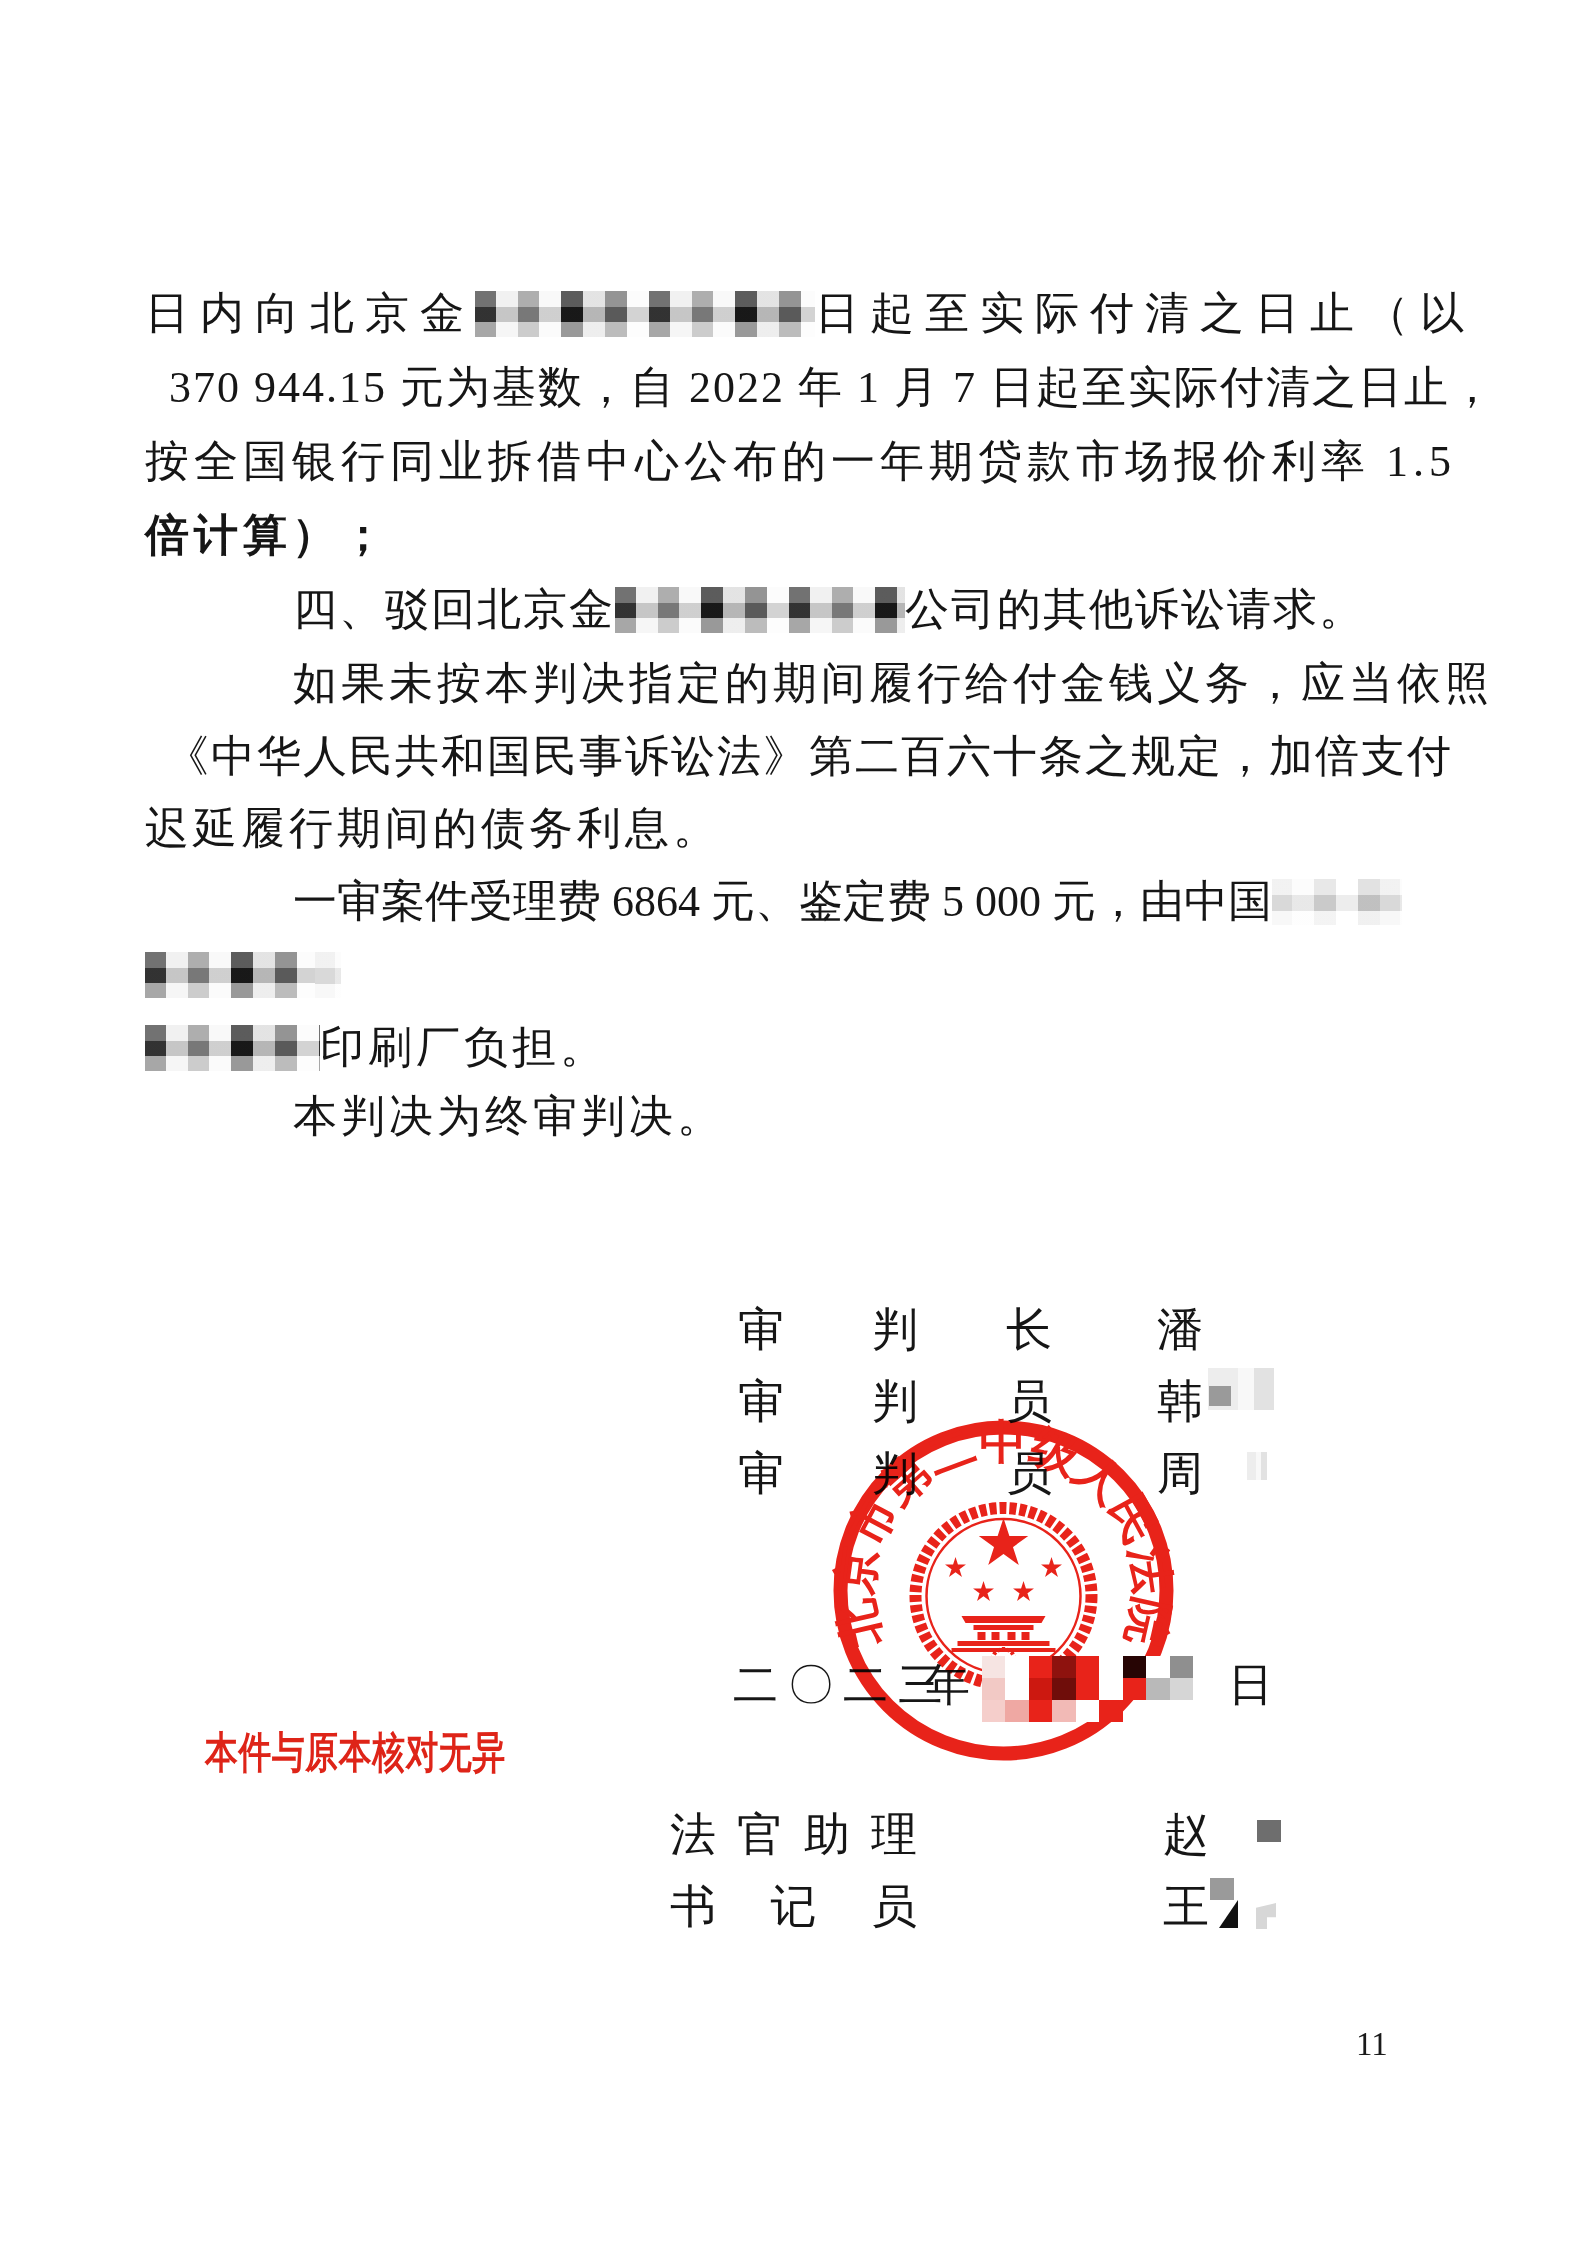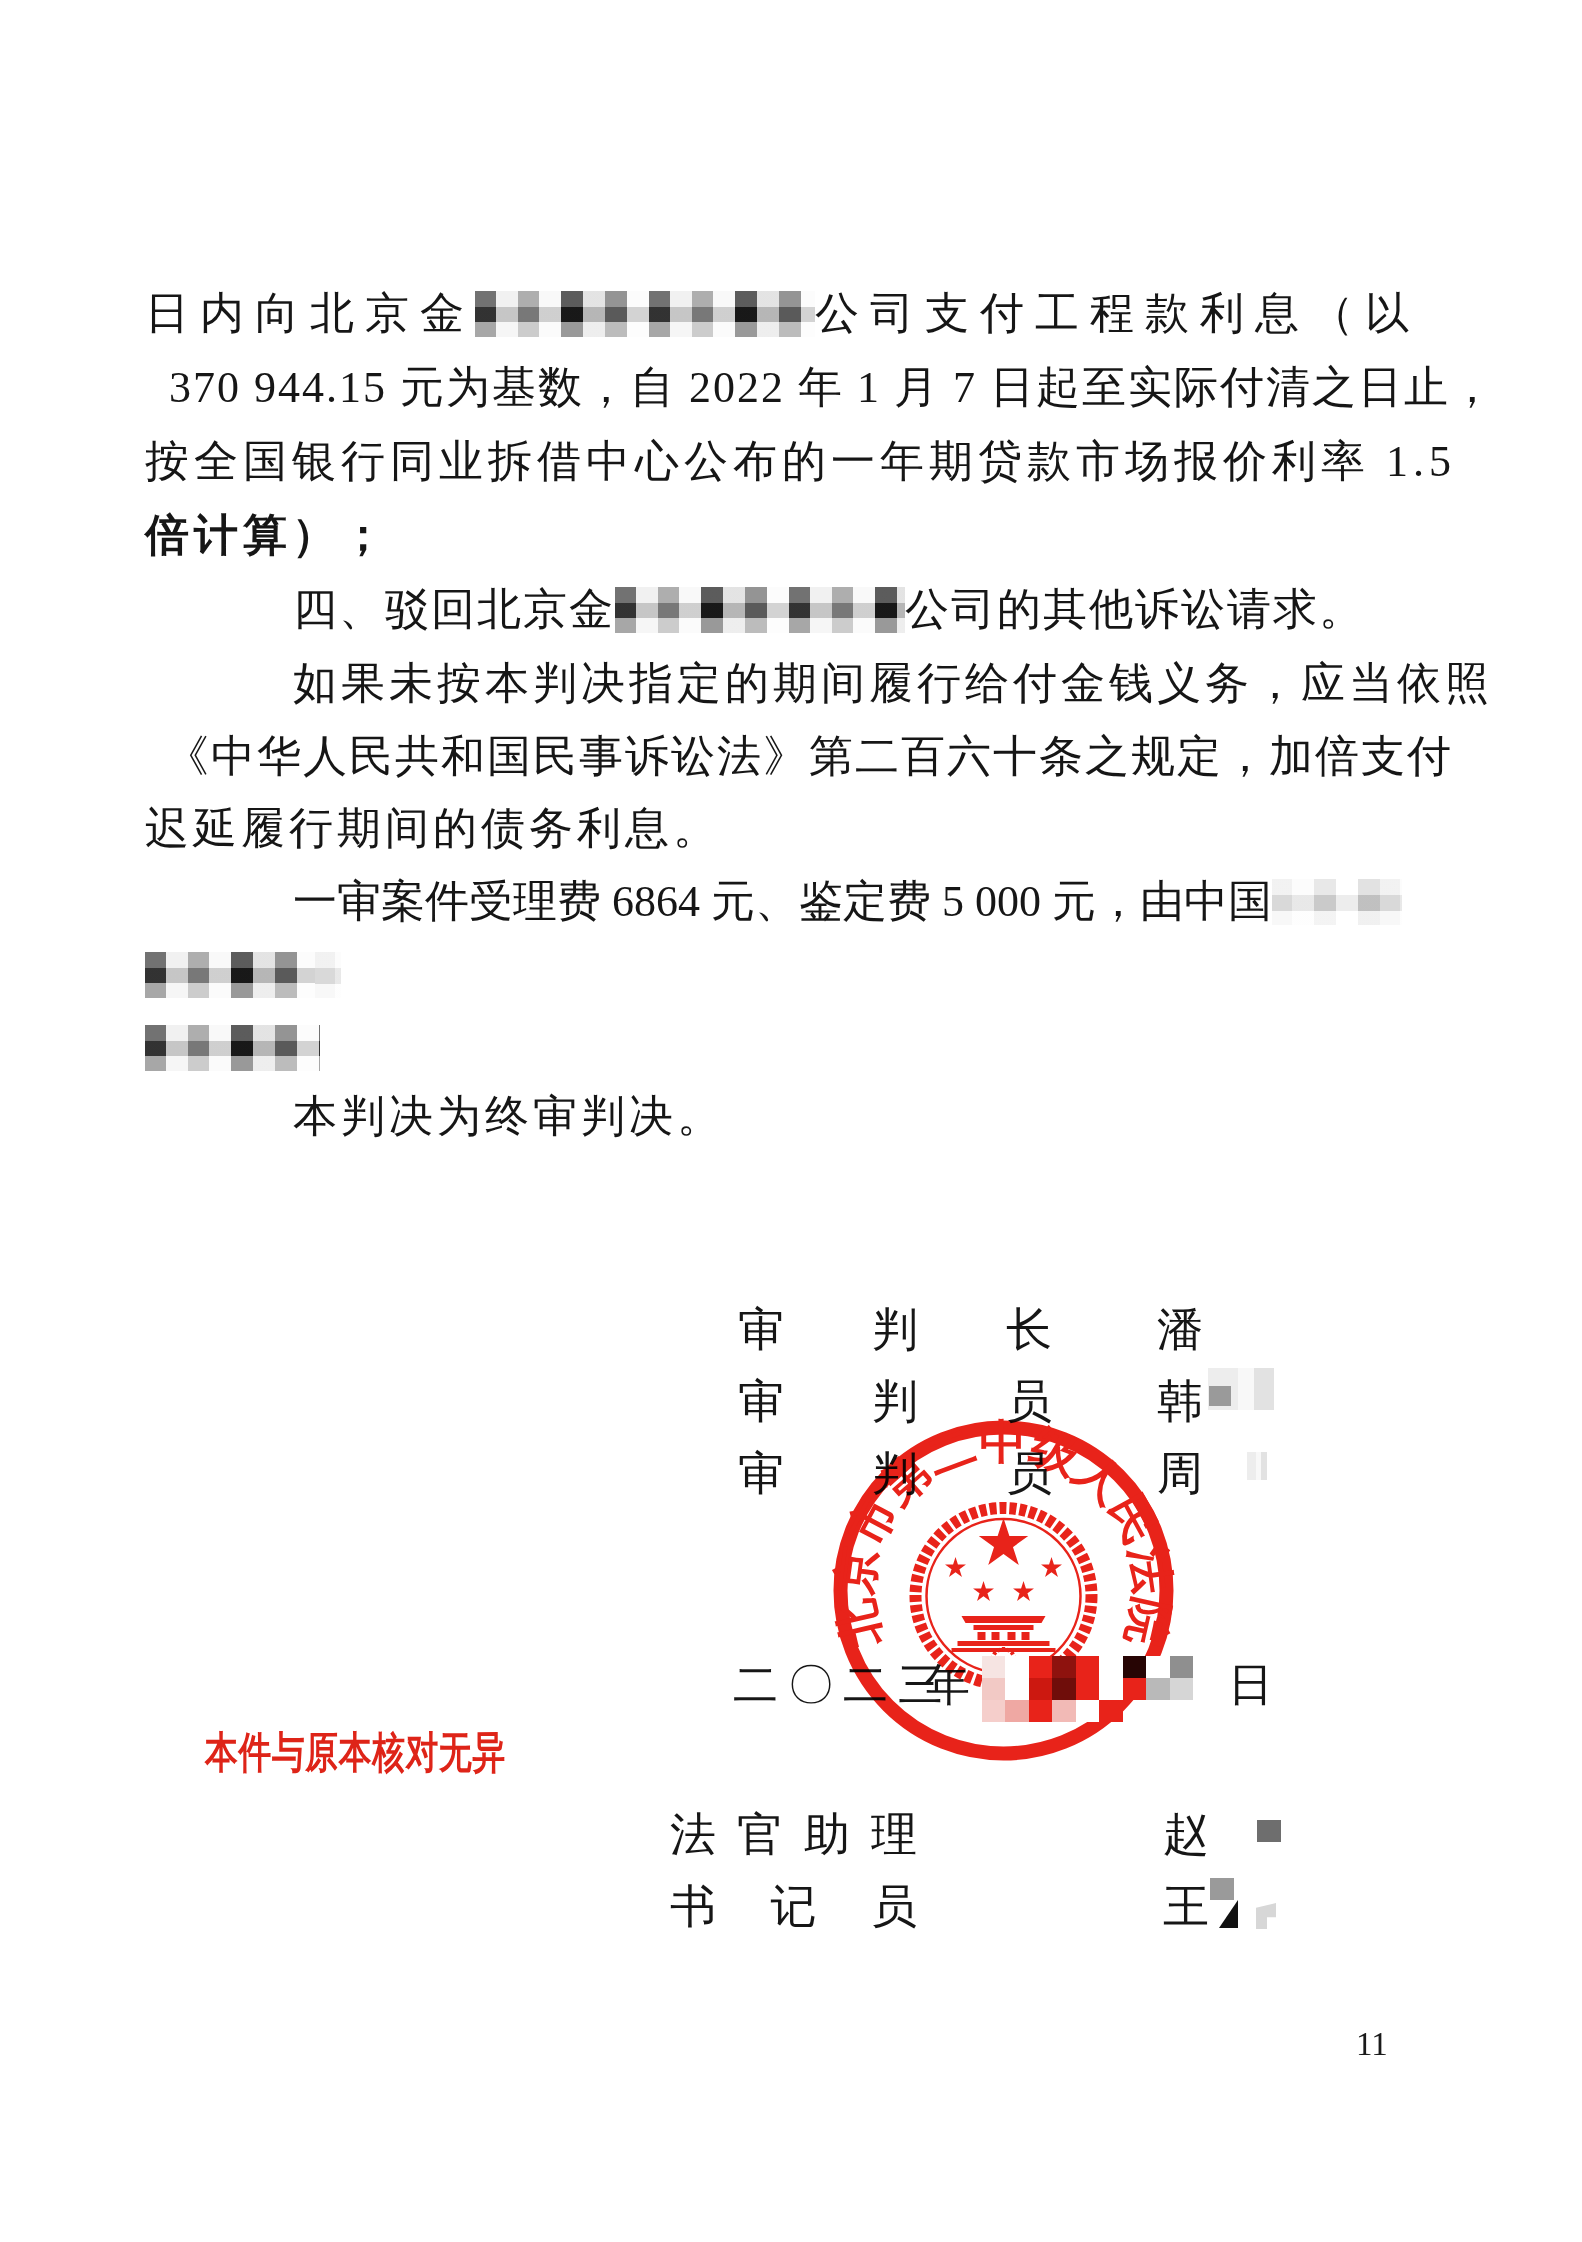--- a/index.html
+++ b/index.html
@@ -77,31 +77,31 @@
   .mark.light-flag{background:#d7d7d7;clip-path:polygon(0 18%,100% 0,100% 55%,55% 55%,55% 100%,0 100%);}
   
   .pagenum{position:absolute;font-size:33px;color:#1a1a1a;}
 </style>
 </head>
 <body>
 
 <div class="page">
 
   <div>
-      <div class="bline" style="top: 288px; left: 145px; letter-spacing: 11px;"><span class="trun">日内向北京金</span><span class="redact" style="width: 340px;"></span><span class="trun">公司支付工程款利息（以</span></div>
+      <div class="bline" style="top: 288px; left: 145px; letter-spacing: 11px;"><span class="trun">日内向北京金</span><span class="redact" style="width: 340px;"></span><span class="trun">日起至实际付清之日止（以</span></div>
       <div class="bline" style="top: 362px; left: 145px; letter-spacing: 2px; margin-left: 24px;"><span class="trun">370 944.15 元为基数，自 2022 年 1 月 7 日起至实际付清之日止，</span></div>
       <div class="bline" style="top: 436px; left: 145px; letter-spacing: 5px;"><span class="trun">按全国银行同业拆借中心公布的一年期贷款市场报价利率 1.5</span></div>
       <div class="bline" style="top: 510px; left: 145px; letter-spacing: 5px; font-weight: bold;"><span class="trun">倍计算）；</span></div>
       <div class="bline" style="top: 584px; left: 293px; letter-spacing: 2px;"><span class="trun">四、驳回北京金</span><span class="redact" style="width: 290px;"></span><span class="trun">公司的其他诉讼请求。</span></div>
       <div class="bline" style="top: 658px; left: 293px; letter-spacing: 4px;"><span class="trun">如果未按本判决指定的期间履行给付金钱义务，应当依照</span></div>
       <div class="bline" style="top: 731px; left: 145px; letter-spacing: 2px; margin-left: 20px;"><span class="trun">《中华人民共和国民事诉讼法》第二百六十条之规定，加倍支付</span></div>
       <div class="bline" style="top: 803px; left: 145px; letter-spacing: 4px;"><span class="trun">迟延履行期间的债务利息。</span></div>
       <div class="bline" style="top: 876px; left: 293px; letter-spacing: 0px;"><span class="trun">一审案件受理费 6864 元、鉴定费 5 000 元，由中国</span><span class="redact light" style="width: 130px;"></span></div>
       <div class="bline" style="top: 949px; left: 145px; letter-spacing: 3px;"><span class="redact" style="width: 170px;"></span><span class="redact light" style="width: 26px;"></span></div>
-      <div class="bline" style="top: 1022px; left: 145px; letter-spacing: 4px;"><span class="redact" style="width: 175px;"></span></div>
+      <div class="bline" style="top: 1022px; left: 145px; letter-spacing: 4px;"><span class="redact" style="width: 175px;"></span><span class="trun">印刷厂负担。</span></div>
       <div class="bline" style="top: 1091px; left: 293px; letter-spacing: 4px; text-align: right;"><span class="trun">本判决为终审判决。</span></div>
     </div>
 
   <div>
       <div class="sigrow" style="top: 1305px; left: 0px;">
         <span class="siglabel" style="left: 738px; width: 314px;">
           <span>审</span>
           <span>判</span>
           <span>长</span>
         </span>

